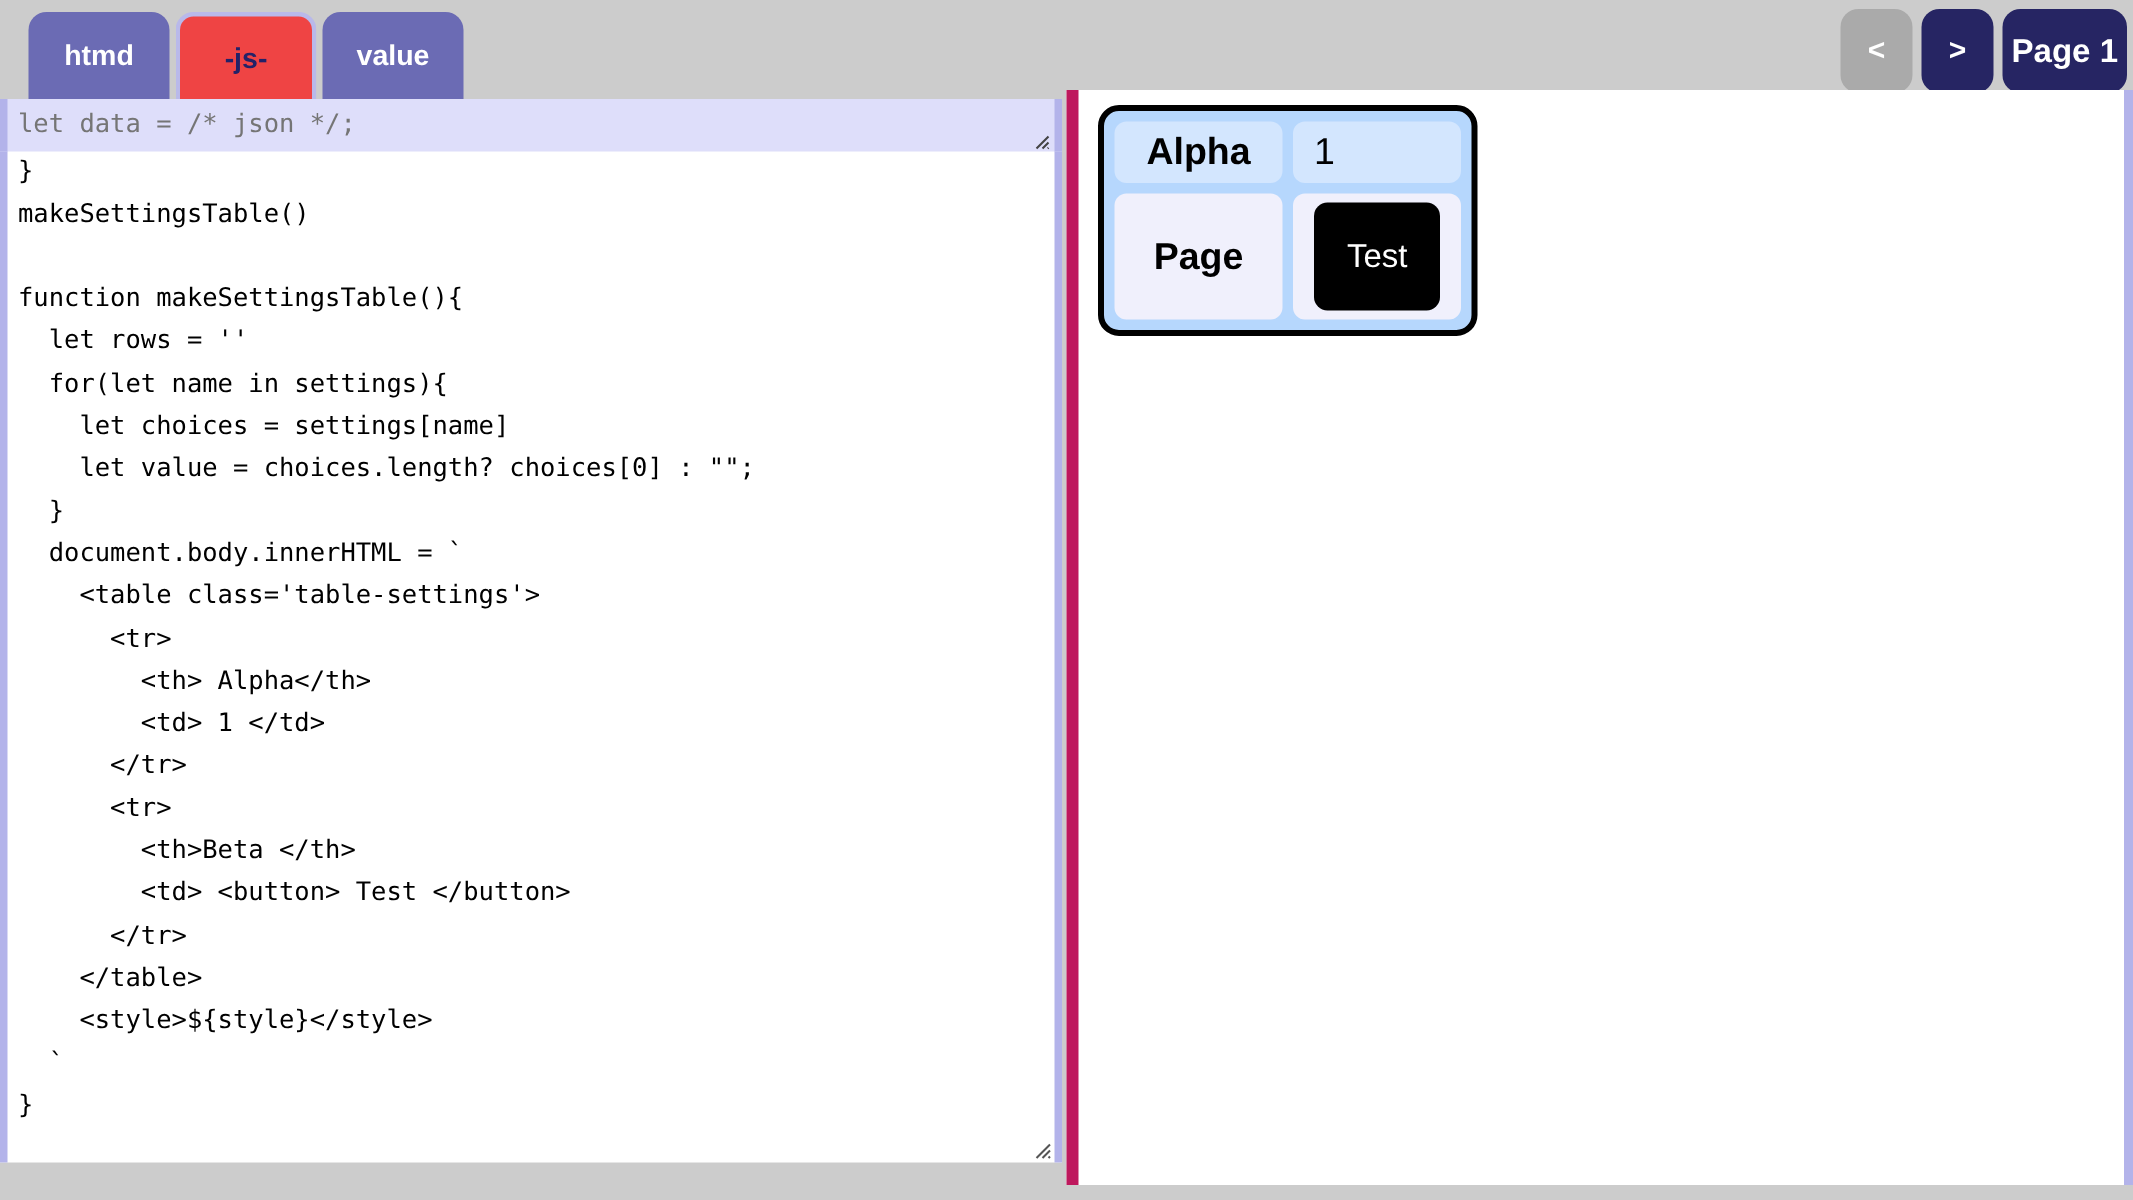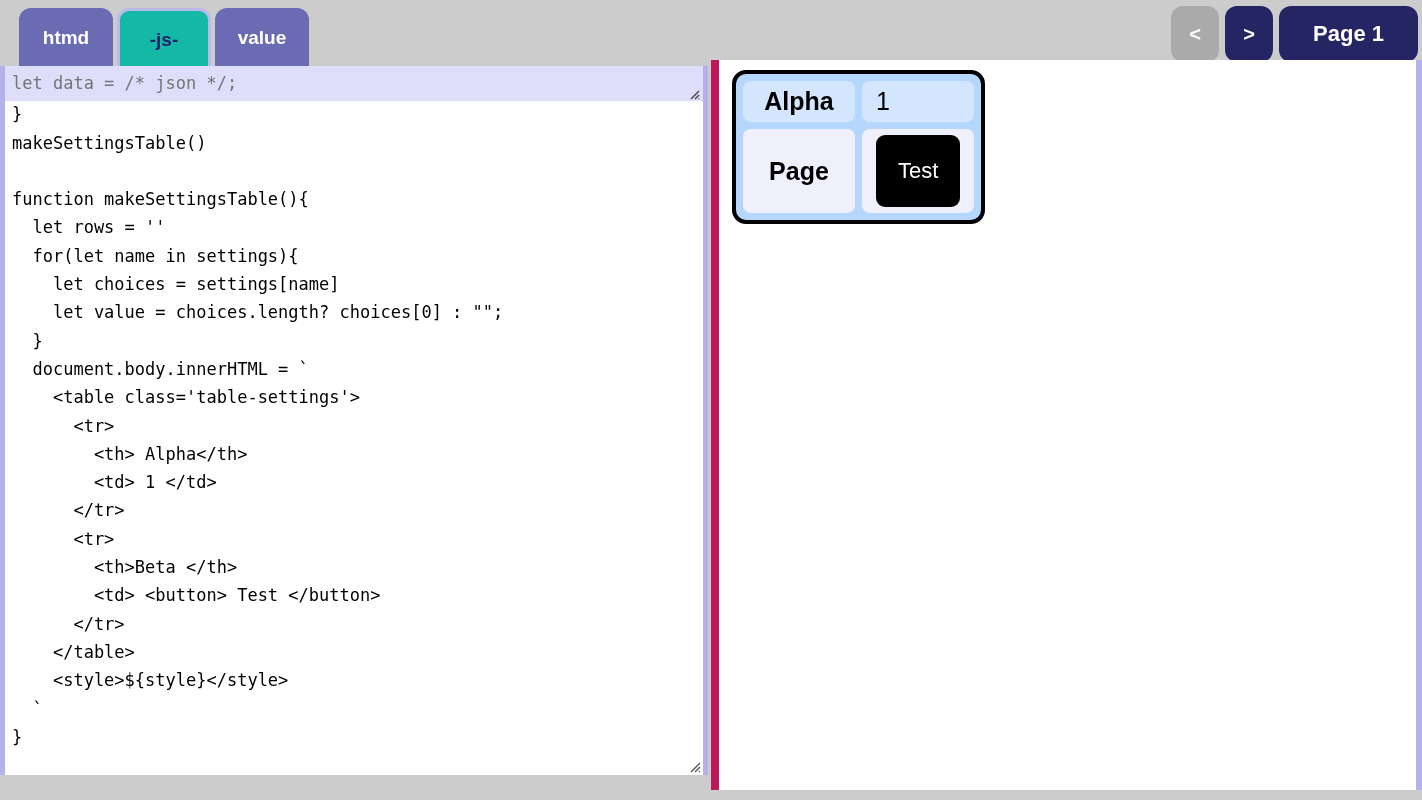--- a/index.html
+++ b/index.html
@@ -43,21 +43,21 @@
     font-size: 19px;
     font-weight: bold;
     font-family: "Liberation Sans", sans-serif;
     display: flex;
     align-items: center;
     justify-content: center;
     cursor: pointer;
     line-height: 1;
   }
   .tab.active {
-    background: #14b8a6;
+    background: #ef4444;
     color: #232268;
     border: 3px solid #b9b9ea;
     border-bottom: none;
     height: 60px;
   }
 
   .navbtns {
     position: absolute;
     right: 4px; top: 6px;
     display: flex;
@@ -74,21 +74,21 @@
     font-weight: bold;
     font-family: "Liberation Sans", sans-serif;
     display: flex;
     align-items: center;
     justify-content: center;
     cursor: pointer;
     line-height: 1;
   }
   .navbtn.prev { width: 48px; background: #aaaaaa; }
   .navbtn.next { width: 48px; }
-  .navbtn.page { padding: 0 34px; font-size: 22px; }
+  .navbtn.page { padding: 0 6px; font-size: 22px; }
 
   
   #editor-pane {
     position: absolute;
     left: 0; top: 66px;
     width: 708px;
     height: 709px;
     background: #ffffff;
     border-left: 5px solid #b3b3ea;
     border-right: 5px solid #b3b3ea;

